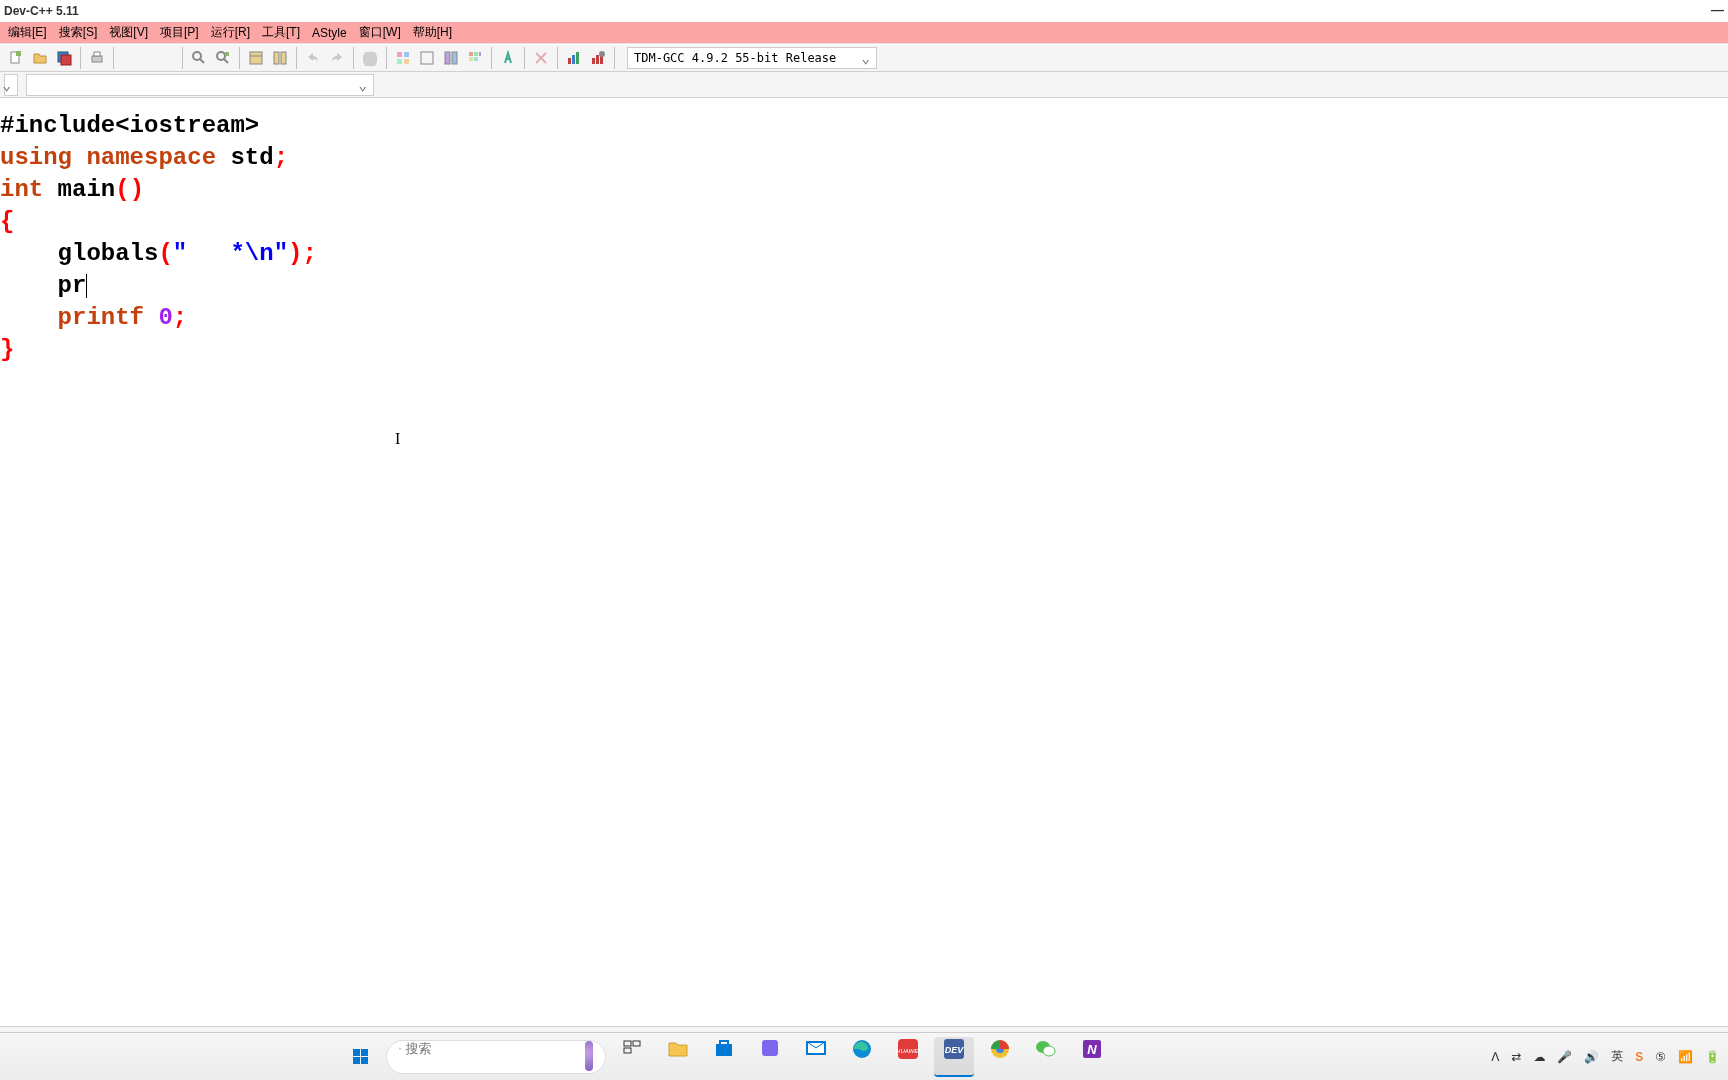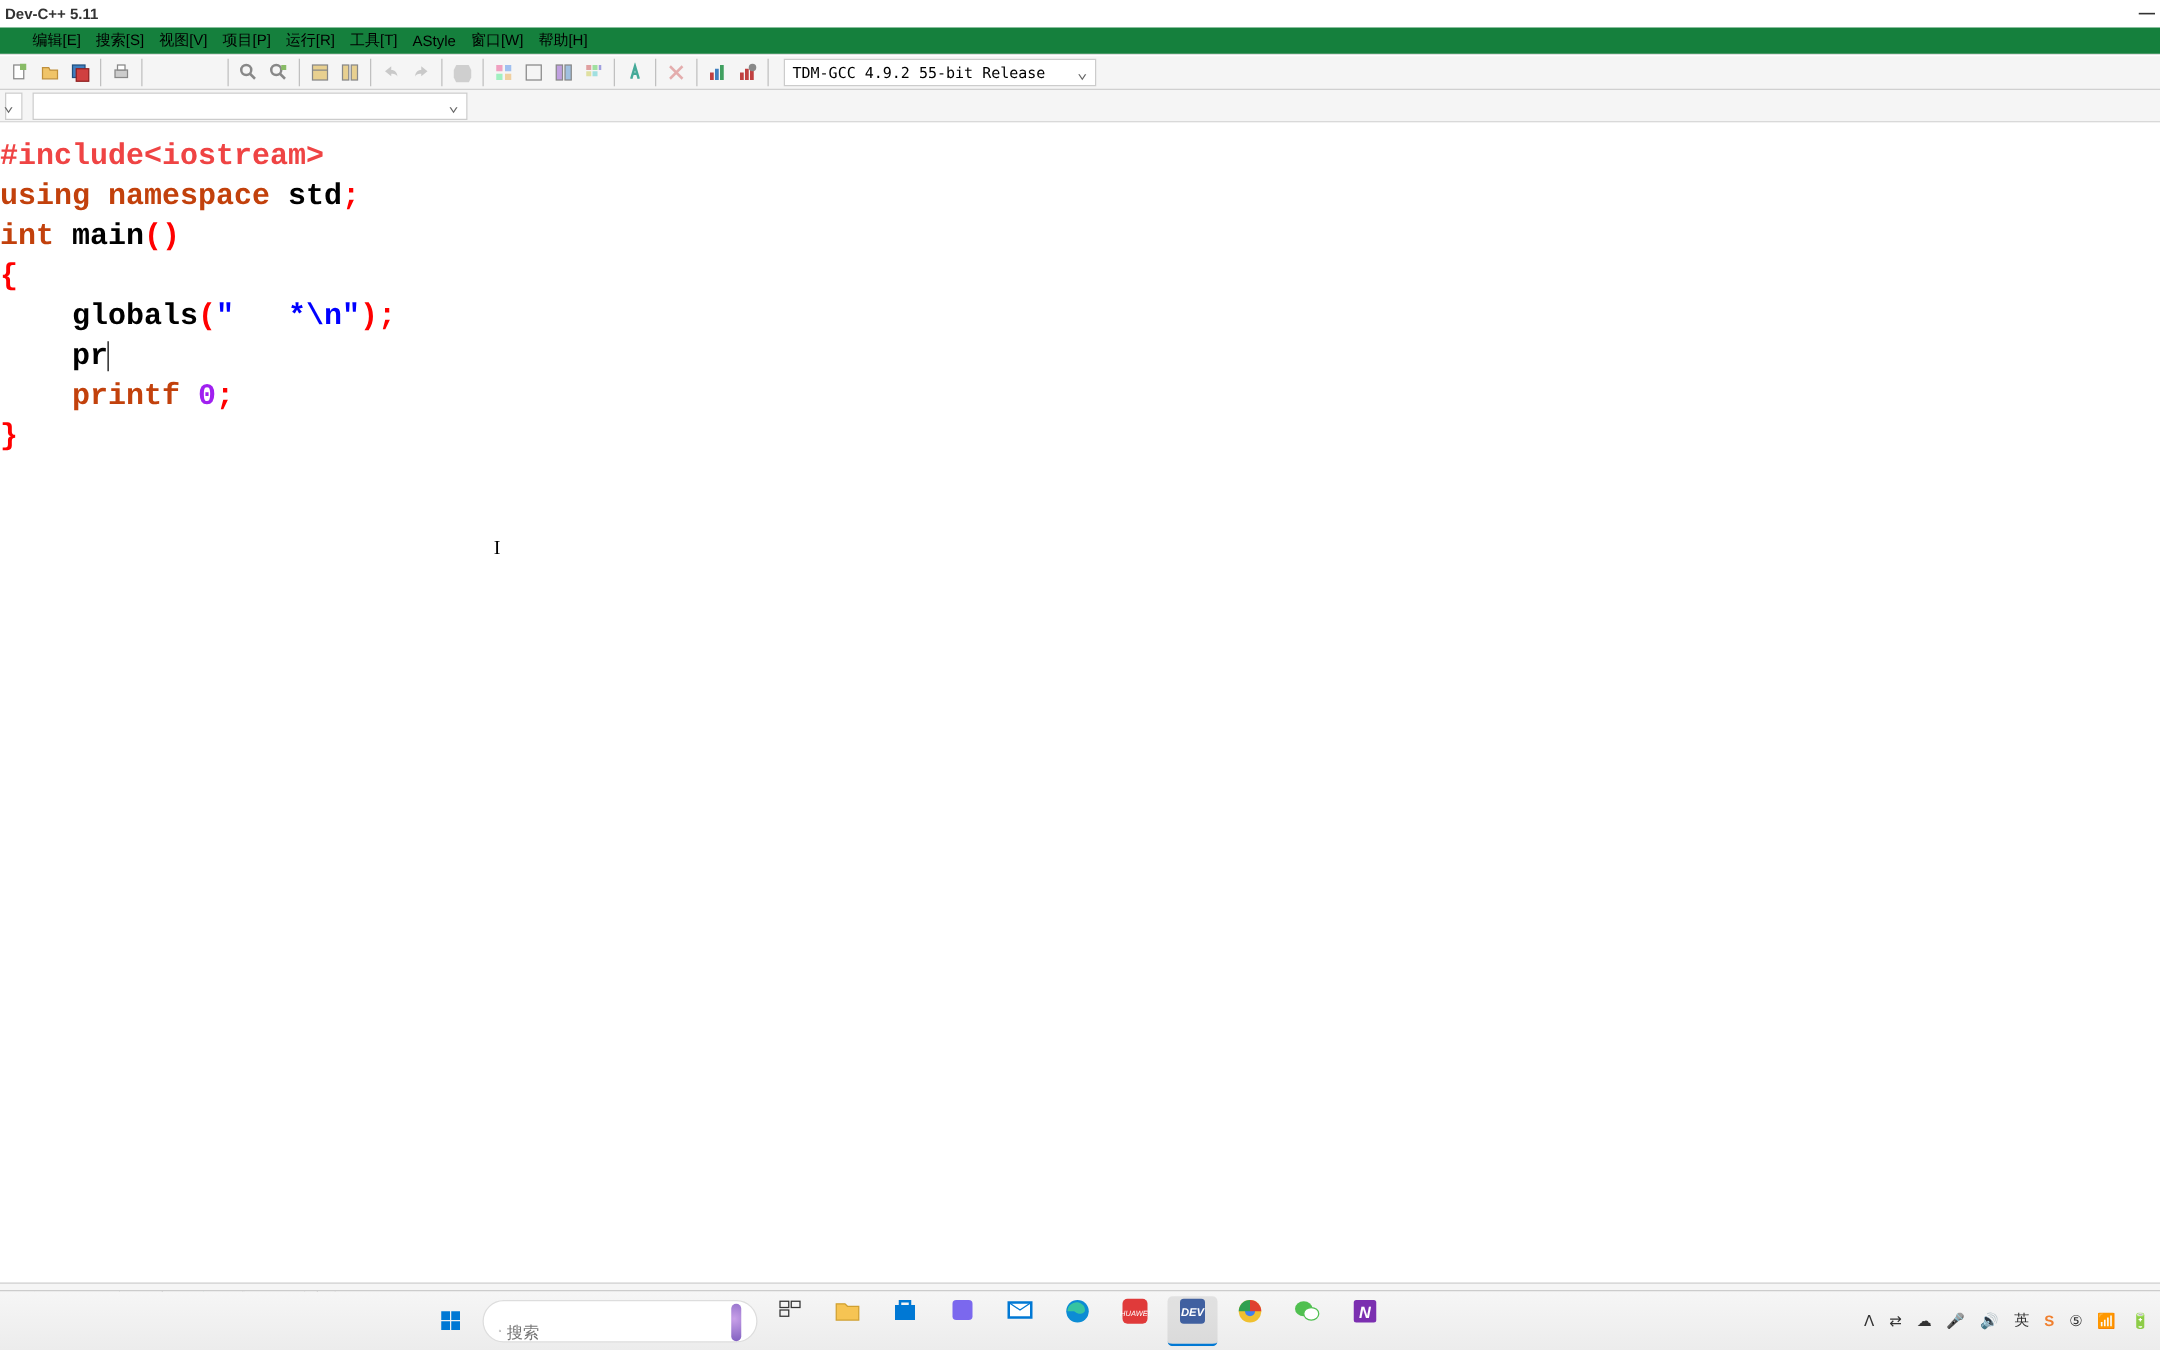--- a/index.html
+++ b/index.html
@@ -2,42 +2,42 @@
 <html><head>
 <meta charset="utf-8">
 <style>
 * { margin: 0; padding: 0; box-sizing: border-box; }
 body { font-family: "Microsoft YaHei", "Segoe UI", sans-serif; font-size: 12px; background: #fff; overflow: hidden; width: 1728px; height: 1080px; position: relative; }
 
 .titlebar { height: 22px; background: #fff; display: flex; align-items: center; padding: 0 4px; font-size: 12px; color: #333; font-weight: bold; }
 .titlebar-controls { position: absolute; right: 4px; top: 2px; display: flex; gap: 18px; font-size: 13px; color: #333; }
 .titlebar-controls span { cursor: pointer; }
 
-.menubar { height: 22px; background: #15803d; display: flex; align-items: center; padding: 0 20px; font-size: 12px; border-bottom: 1px solid #e0e0e0; }
+.menubar { height: 22px; background: #fca5a5; display: flex; align-items: center; padding: 0 2px; font-size: 12px; border-bottom: 1px solid #e0e0e0; }
 .menubar-item { padding: 2px 6px; cursor: pointer; }
 
 .toolbar { height: 28px; background: #f5f5f5; border-top: 1px solid #fff; border-bottom: 1px solid #d0d0d0; display: flex; align-items: center; padding: 0 4px; gap: 0; }
 .tool-btn { width: 22px; height: 22px; display: flex; align-items: center; justify-content: center; border: 1px solid transparent; cursor: pointer; margin: 0 1px; }
 .tool-sep { width: 1px; height: 22px; background: #c0c0c0; margin: 0 4px; }
 .tool-btn svg { width: 16px; height: 16px; }
 .tool-btn.disabled { opacity: 0.4; cursor: default; }
 .compiler-select { height: 22px; width: 250px; border: 1px solid #ccc; background: #fff; padding: 0 18px 0 6px; font-size: 12px; font-family: monospace; position: relative; display: flex; align-items: center; margin-left: 8px; }
 .compiler-select::after { content:"⌄"; position:absolute; right:6px; color:#666; font-size: 14px; }
 
 .secondary-bar { height: 26px; background: #f5f5f5; border-bottom: 1px solid #d0d0d0; display: flex; align-items: center; padding: 0 4px; gap: 8px; }
 .combo { height: 22px; border: 1px solid #ccc; background: #fff; padding: 0 18px 0 6px; font-size: 12px; font-family: monospace; position: relative; display: flex; align-items: center; }
 .combo::after { content:"⌄"; position:absolute; right:6px; color:#666; font-size: 14px; }
 .combo.small { width: 10px; padding: 0 10px 0 2px; }
 .combo.globals { width: 346px; }
 .combo.long { width: 348px; }
 
 .editor { position: absolute; top: 98px; left: 0; right: 0; bottom: 56px; background: #fff; overflow: hidden; }
 .code { font-family: Consolas, "Courier New", monospace; font-size: 24px; font-weight: bold; line-height: 32px; padding: 12px 0 0 0; white-space: pre; }
 .kw { color: #c2410c; font-weight: bold; }
-.pre1 { color: #ef4444; }
+.pre1 { color: #000000; }
 .str { color: #0000ff; }
 .num { color: #a020f0; }
 .func { color: #000; }
 .paren { color: #ff0000; font-weight: bold; }
 .semi { color: #ff0000; font-weight: bold; }
 .brace { color: #ff0000; font-weight: bold; }
 .std { color: #000; }
 .text-cursor-mark { display:inline-block; width:1px; height:24px; background:#000; vertical-align:middle; }
 
 .i-cursor { position: absolute; left: 395px; top: 332px; font-family: serif; color: #000; font-size: 16px; }
@@ -47,21 +47,21 @@
 .bottom-tab svg { width: 14px; height: 14px; }
 
 .statusbar { position: absolute; bottom: 0; left: 0; right: 0; height: 28px; background: #f5f5f5; border-top: 1px solid #d0d0d0; display: flex; align-items: center; padding: 0 8px; gap: 30px; font-size: 12px; }
 .statusbar > div { display: flex; gap: 5px; }
 .statusbar .label { color: #333; }
 .statusbar .val { color: #333; }
 
 .taskbar { position: absolute; bottom: -1px; left: 0; right: 0; height: 48px; background: linear-gradient(#f7f7f7,#e8e8e8); border-top: 1px solid #d0d0d0; display: flex; align-items: center; justify-content: center; gap: 6px; z-index: 50; }
 .taskbar-left { position:absolute; left: 340px; height:48px; display:flex; align-items:center; gap:6px;}
 .taskbar .start-btn { width: 40px; height: 40px; display: flex; align-items: center; justify-content: center; }
-.taskbar .search { display: flex; align-items: flex-end; background: #fff; border-radius: 20px; height: 34px; width: 220px; padding: 0 12px; gap: 4px; border: 1px solid #ddd; }
+.taskbar .search { display: flex; align-items: flex-start; background: #fff; border-radius: 20px; height: 34px; width: 220px; padding: 0 12px; gap: 4px; border: 1px solid #ddd; }
 .taskbar .search input { border: none; outline: none; font-size: 13px; flex: 1; background: transparent; }
 .taskbar .search .search-decal { width: 50px; height: 30px; background: radial-gradient(circle at 30% 40%, #c8a0e8, #8060c0); border-radius: 12px; }
 .taskbar .app-icon { width: 40px; height: 40px; display: flex; align-items: flex-start; justify-content: center; border-radius: 4px; font-style: italic; }
 .taskbar .app-icon.active { background: rgba(0,0,0,0.08); border-bottom: 2px solid #0078d4;}
 .taskbar-tray { position: absolute; right: 8px; height: 48px; display: flex; align-items: center; gap: 12px; font-size: 12px; color: #333; }
 .tray-item { cursor: pointer; }
 
 
 .ico { width: 16px; height: 16px; }
 .grid4 { display: grid; grid-template-columns: 7px 7px; grid-template-rows: 7px 7px; gap: 1px; }

